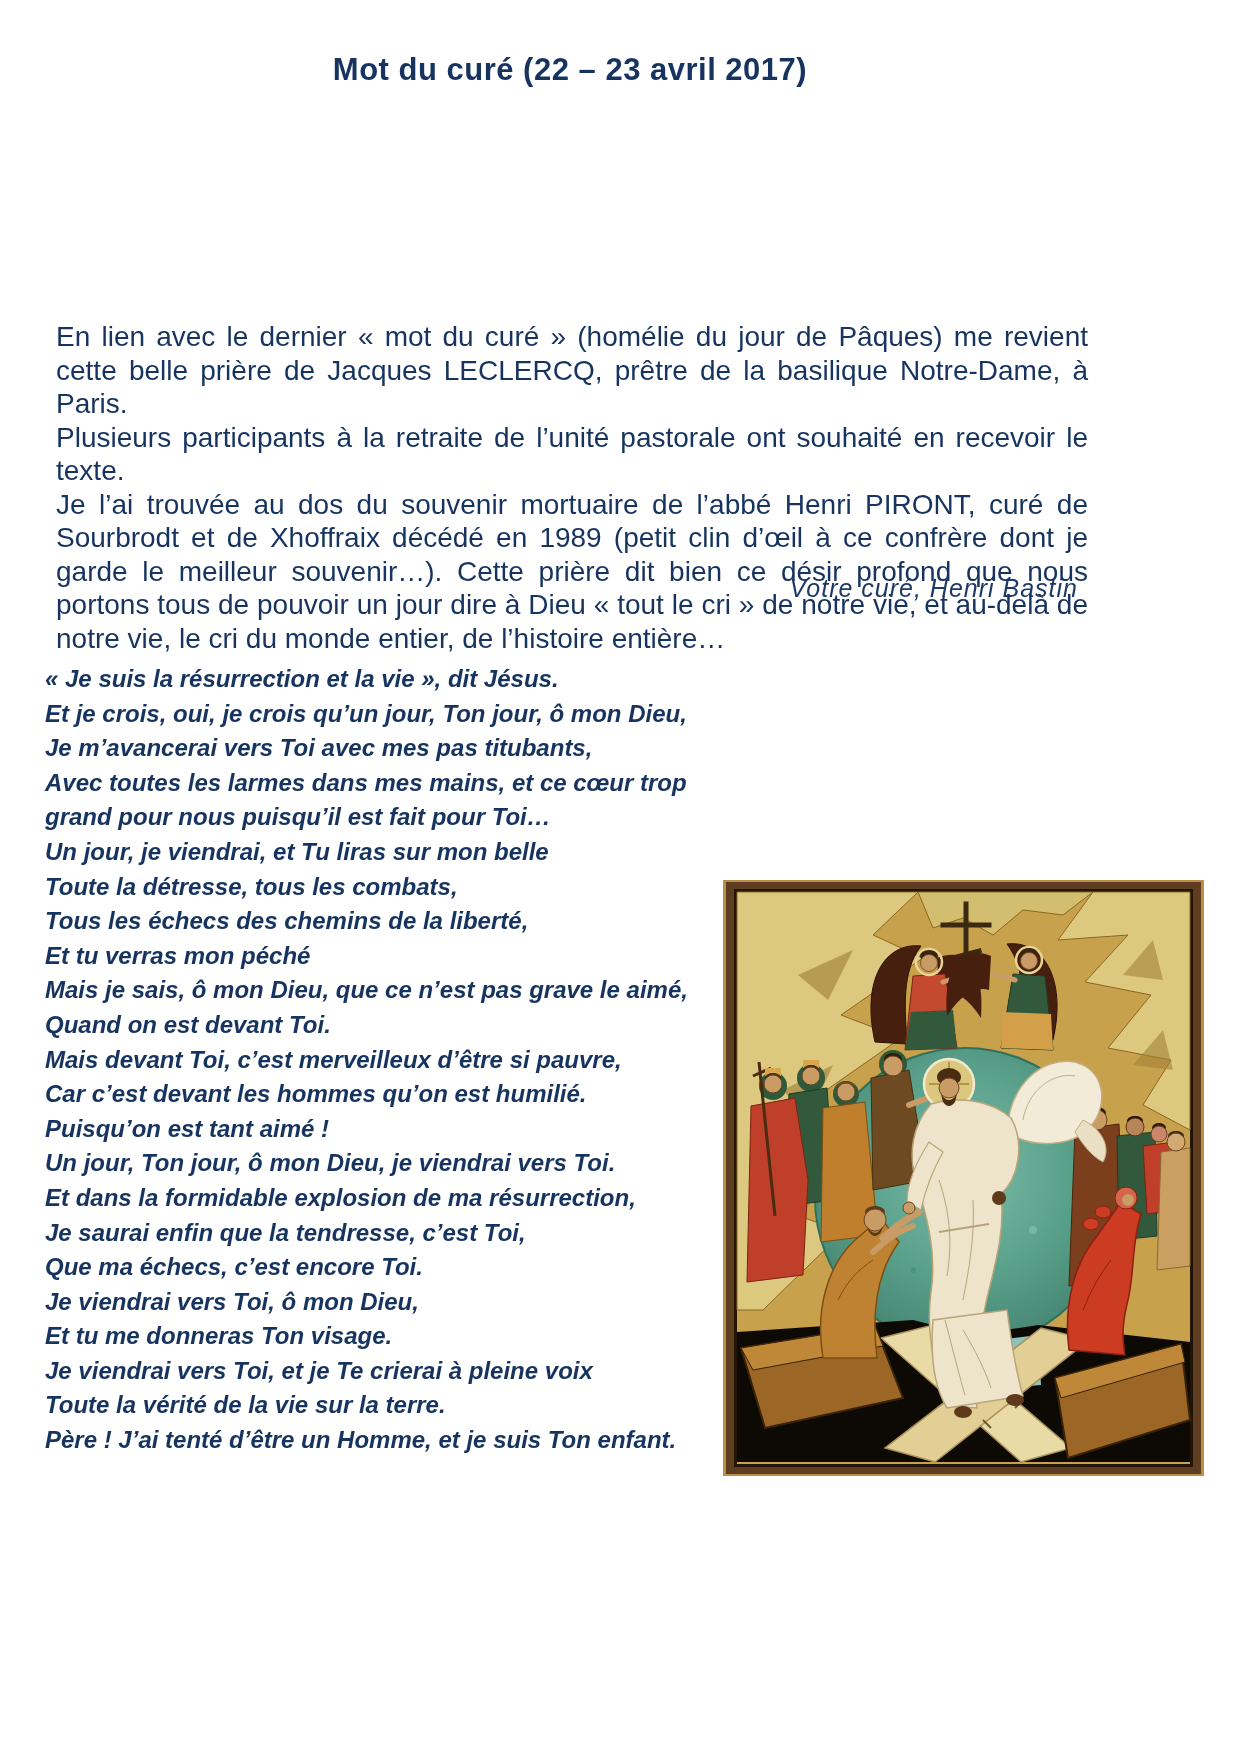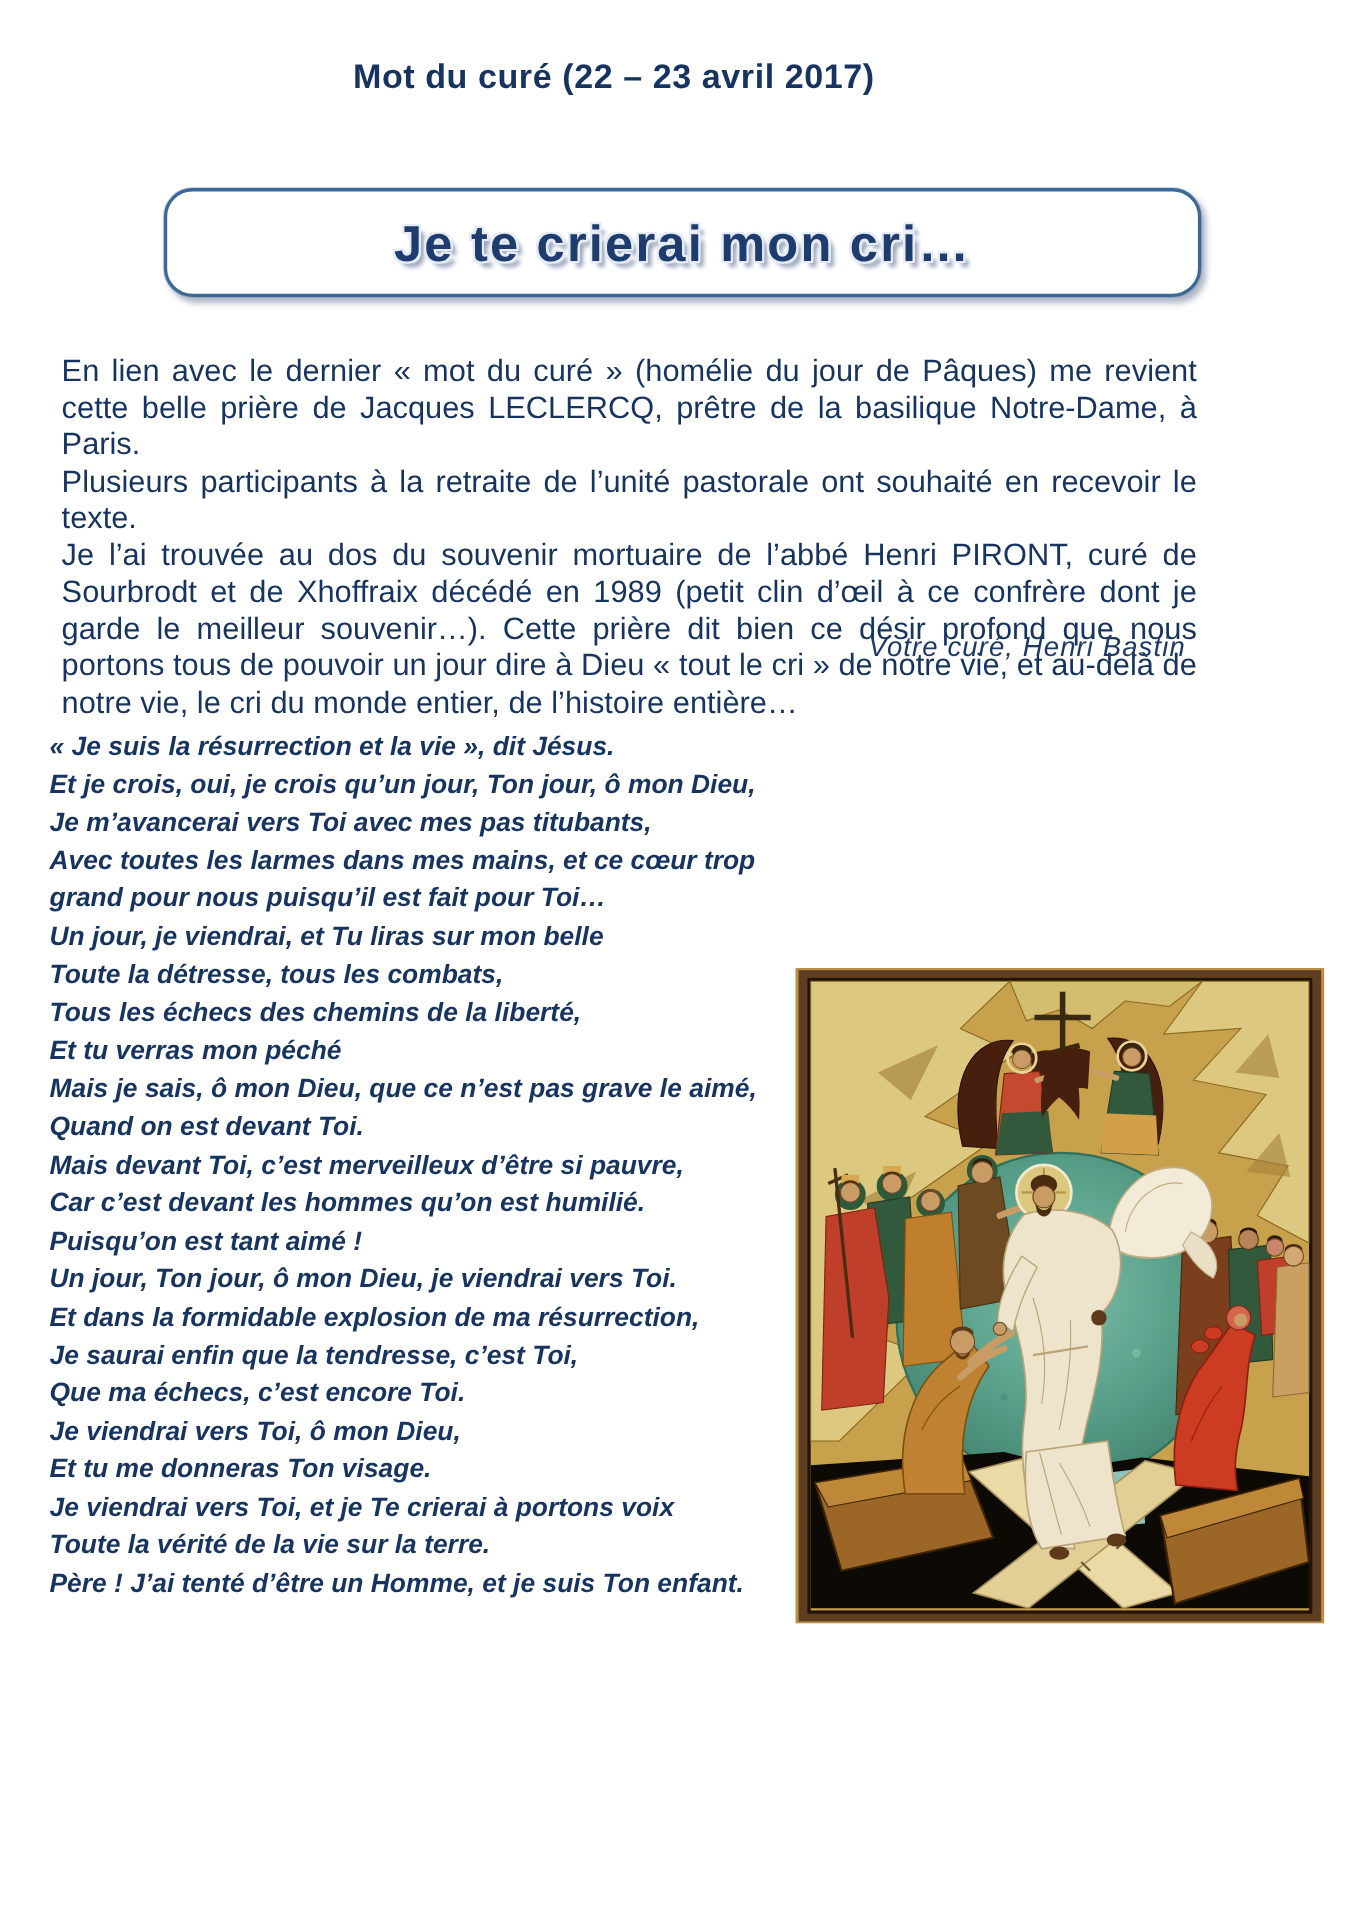--- a/index.html
+++ b/index.html
@@ -1,21 +1,21 @@
 <!DOCTYPE html>
 <html lang="fr"><head>
 <meta charset="utf-8">
 <style>
   html,body{margin:0;padding:0;background:#ffffff;}
   .page{
     position:relative;width:1240px;height:1754px;background:#ffffff;
     font-family:"Liberation Sans",sans-serif;color:#17355e;overflow:hidden;
   }
   .title{
-    position:absolute;top:52px;left:4px;width:1108px;margin:0;
+    position:absolute;top:52px;left:16px;width:1108px;margin:0;
     text-align:center;font-size:31px;font-weight:bold;letter-spacing:.5px;color:#16345f;
   }
   .banner{
     position:absolute;left:149px;top:171px;width:937px;height:93px;
     background:#ffffff;border:3px solid #3c6898;border-radius:26px;
     box-shadow:4px 5px 6px rgba(104,118,150,.55), 0 0 0 1px rgba(60,104,152,.25);
     display:flex;align-items:center;justify-content:center;
   }
   .banner-text{
     font-size:46px;font-weight:bold;color:#1e3c6d;letter-spacing:2px;
@@ -42,23 +42,20 @@
   .icon-figure{position:absolute;left:723px;top:880px;width:481px;height:596px;margin:0;}
   .icon-figure svg{display:block;width:100%;height:100%;}
 </style>
 </head>
 <body>
 
 <div class="page">
 
   <h1 class="title">Mot du curé (22 – 23 avril 2017)</h1>
 
-  <div class="banner">
-    <span class="banner-text">Je te crierai mon cri…</span>
-  </div>
 
   <div class="intro">
     <p>En lien avec le dernier « mot du curé » (homélie du jour de Pâques) me revient cette belle prière de Jacques LECLERCQ, prêtre de la basilique Notre-Dame, à Paris.</p>
     <p>Plusieurs participants à la retraite de l’unité pastorale ont souhaité en recevoir le texte.</p>
     <p>Je l’ai trouvée au dos du souvenir mortuaire de l’abbé Henri PIRONT, curé de Sourbrodt et de Xhoffraix décédé en 1989 (petit clin d’œil à ce confrère dont je garde le meilleur souvenir…). Cette prière dit bien ce désir profond que nous portons tous de pouvoir un jour dire à Dieu « tout le cri » de notre vie, et au-delà de notre vie, le cri du monde entier, de l’histoire entière…</p>
   </div>
 
   <div class="signature">Votre curé, Henri Bastin</div>
 
   <div class="poem">
@@ -75,21 +72,21 @@
     <div>Quand on est devant Toi.</div>
     <div>Mais devant Toi, c’est merveilleux d’être si pauvre,</div>
     <div>Car c’est devant les hommes qu’on est humilié.</div>
     <div>Puisqu’on est tant aimé !</div>
     <div>Un jour, Ton jour, ô mon Dieu, je viendrai vers Toi.</div>
     <div>Et dans la formidable explosion de ma résurrection,</div>
     <div>Je saurai enfin que la tendresse, c’est Toi,</div>
     <div>Que ma échecs, c’est encore Toi.</div>
     <div>Je viendrai vers Toi, ô mon Dieu,</div>
     <div>Et tu me donneras Ton visage.</div>
-    <div>Je viendrai vers Toi, et je Te crierai à portons voix</div>
+    <div>Je viendrai vers Toi, et je Te crierai à pleine voix</div>
     <div>Toute la vérité de la vie sur la terre.</div>
     <div>Père ! J’ai tenté d’être un Homme, et je suis Ton enfant.</div>
   </div>
 
   <figure class="icon-figure">
     <svg viewBox="0 0 481 596" preserveAspectRatio="none" role="img">
       <defs>
         <radialGradient id="mand" cx="50%" cy="42%" r="62%">
           <stop offset="0" stop-color="#7cbca8"></stop>
           <stop offset="0.55" stop-color="#5aa18c"></stop>

